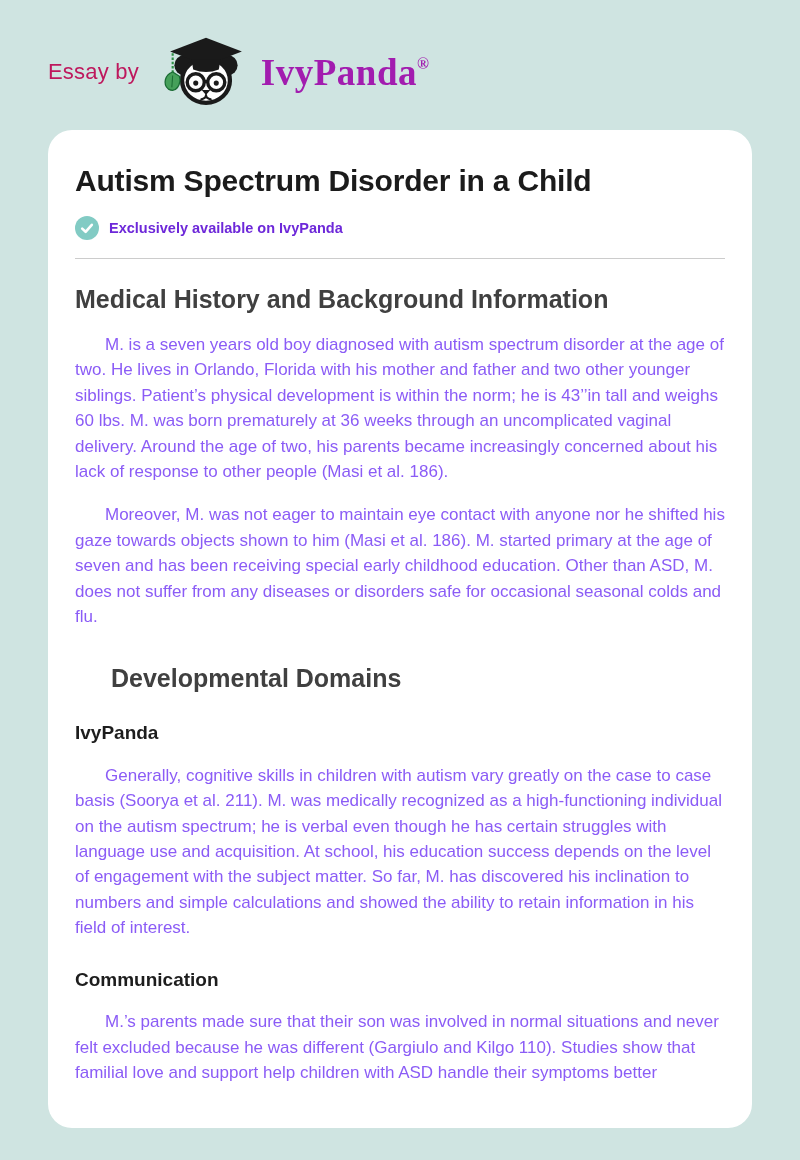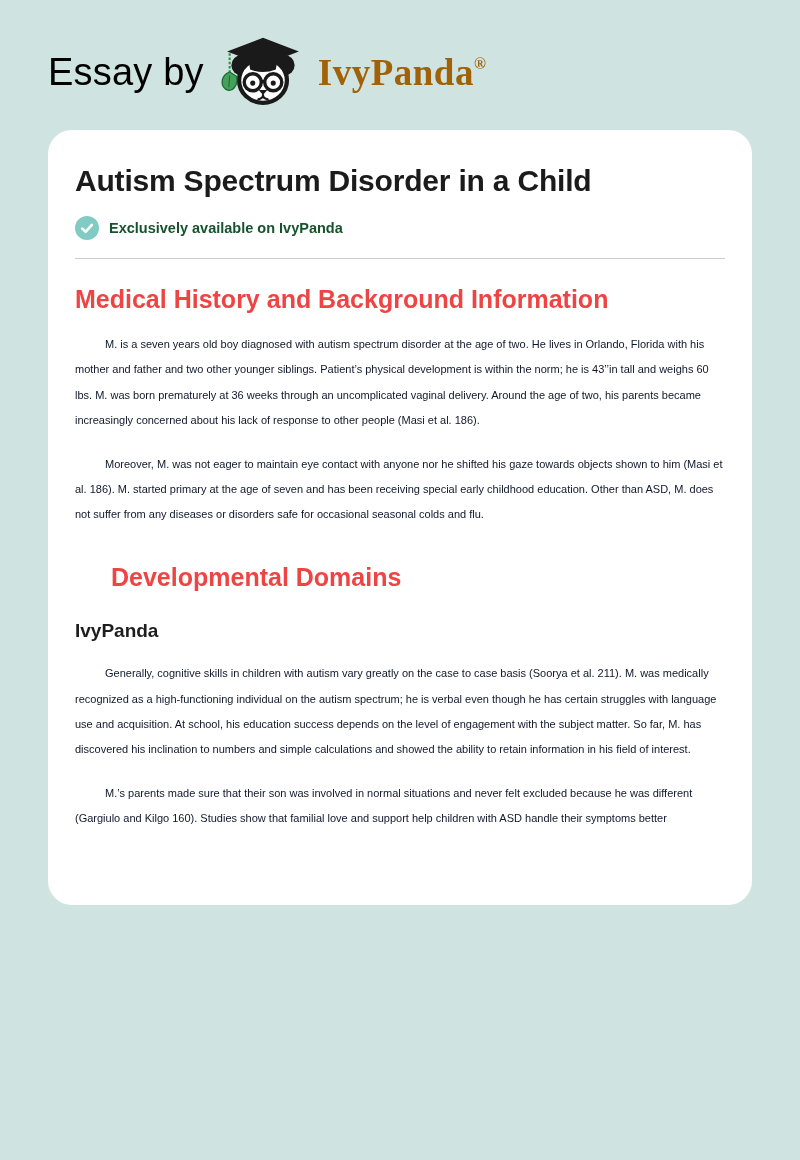--- a/index.html
+++ b/index.html
@@ -12,51 +12,51 @@
   }
 
   
   .page-header {
     display: flex;
     align-items: center;
     padding: 36px 48px 0 48px;
     height: 72px;
   }
   .essay-by {
-    font-size: 38px;
+    font-size: 22px;
     font-weight: 400;
-    color: #000000;
+    color: #be185d;
     letter-spacing: 0.2px;
-    margin-right: 12px;
+    margin-right: 20px;
   }
   .logo-wrap {
     display: flex;
     align-items: center;
     gap: 8px;
   }
   .brand {
     font-family: "Liberation Serif", serif;
     font-weight: 700;
     font-size: 37px;
-    color: #a16207;
+    color: #a21caf;
     letter-spacing: 0.5px;
     line-height: 1;
   }
   .brand sup {
     font-size: 16px;
     font-weight: 700;
     vertical-align: 16px;
   }
 
   
   .essay-card {
     background: #ffffff;
     border-radius: 24px;
     margin: 22px 48px 0 48px;
-    padding: 32px 27px 73px 27px;
+    padding: 32px 27px 42px 27px;
   }
 
   .essay-title {
     margin: 0 0 16px 0;
     font-size: 30px;
     line-height: 1.25;
     font-weight: 700;
     color: #1b1b1b;
     letter-spacing: -0.2px;
   }
@@ -64,48 +64,48 @@
   .badge-row {
     display: flex;
     align-items: center;
     gap: 10px;
     margin-bottom: 18px;
   }
   .badge-icon { display: inline-flex; width: 24px; height: 24px; }
   .badge-label {
     font-size: 14.5px;
     font-weight: 700;
-    color: #14532d;
+    color: #6d28d9;
   }
 
   .divider {
     border: none;
     border-top: 1px solid #cccccc;
     margin: 0;
   }
 
   h2.section-heading {
     margin: 25px 0 0 0;
     font-size: 25px;
     line-height: 1.22;
     font-weight: 700;
-    color: #ef4444;
+    color: #404040;
   }
   h3.subsection-heading {
     margin: 27px 0 0 0;
     font-size: 19px;
     line-height: 1.25;
     font-weight: 700;
     color: #1d1d1d;
   }
   p.body-paragraph {
     margin: 18px 0 0 0;
-    font-size: 11px;
+    font-size: 17px;
     line-height: 25.4px;
-    color: #0f172a;
+    color: #8b5cf6;
     text-indent: 30px;
   }
 </style>
 </head>
 <body>
 
 <div class="page-header">
   <span class="essay-by">Essay by</span>
   <span class="logo-wrap">
     <span style="display:inline-flex;">
@@ -156,15 +156,16 @@
 
   <h2 class="section-heading">Medical History and Background Information</h2>
   <p class="body-paragraph">M. is a seven years old boy diagnosed with autism spectrum disorder at the age of two. He lives in Orlando, Florida with his mother and father and two other younger siblings. Patient’s physical development is within the norm; he is 43’’in tall and weighs 60 lbs. M. was born prematurely at 36 weeks through an uncomplicated vaginal delivery. Around the age of two, his parents became increasingly concerned about his lack of response to other people (Masi et al. 186).</p>
   <p class="body-paragraph">Moreover, M. was not eager to maintain eye contact with anyone nor he shifted his gaze towards objects shown to him (Masi et al. 186). M. started primary at the age of seven and has been receiving special early childhood education. Other than ASD, M. does not suffer from any diseases or disorders safe for occasional seasonal colds and flu.</p>
 
   <h2 class="section-heading" style="margin-top:34px;margin-left:36px;">Developmental Domains</h2>
 
   <h3 class="subsection-heading">IvyPanda</h3>
   <p class="body-paragraph">Generally, cognitive skills in children with autism vary greatly on the case to case basis (Soorya et al. 211). M. was medically recognized as a high-functioning individual on the autism spectrum; he is verbal even though he has certain struggles with language use and acquisition. At school, his education success depends on the level of engagement with the subject matter. So far, M. has discovered his inclination to numbers and simple calculations and showed the ability to retain information in his field of interest.</p>
 
-  <p class="body-paragraph">M.’s parents made sure that their son was involved in normal situations and never felt excluded because he was different (Gargiulo and Kilgo 160). Studies show that familial love and support help children with ASD handle their symptoms better</p>
+  <h3 class="subsection-heading">Communication</h3>
+  <p class="body-paragraph">M.’s parents made sure that their son was involved in normal situations and never felt excluded because he was different (Gargiulo and Kilgo 110). Studies show that familial love and support help children with ASD handle their symptoms better</p>
 
 </div>
 
 </body></html>

